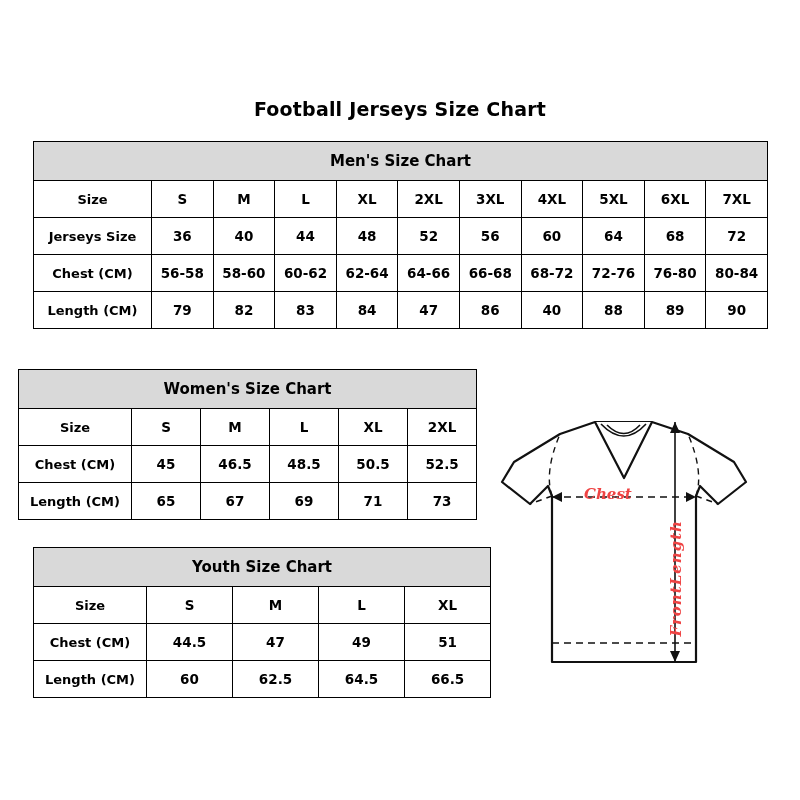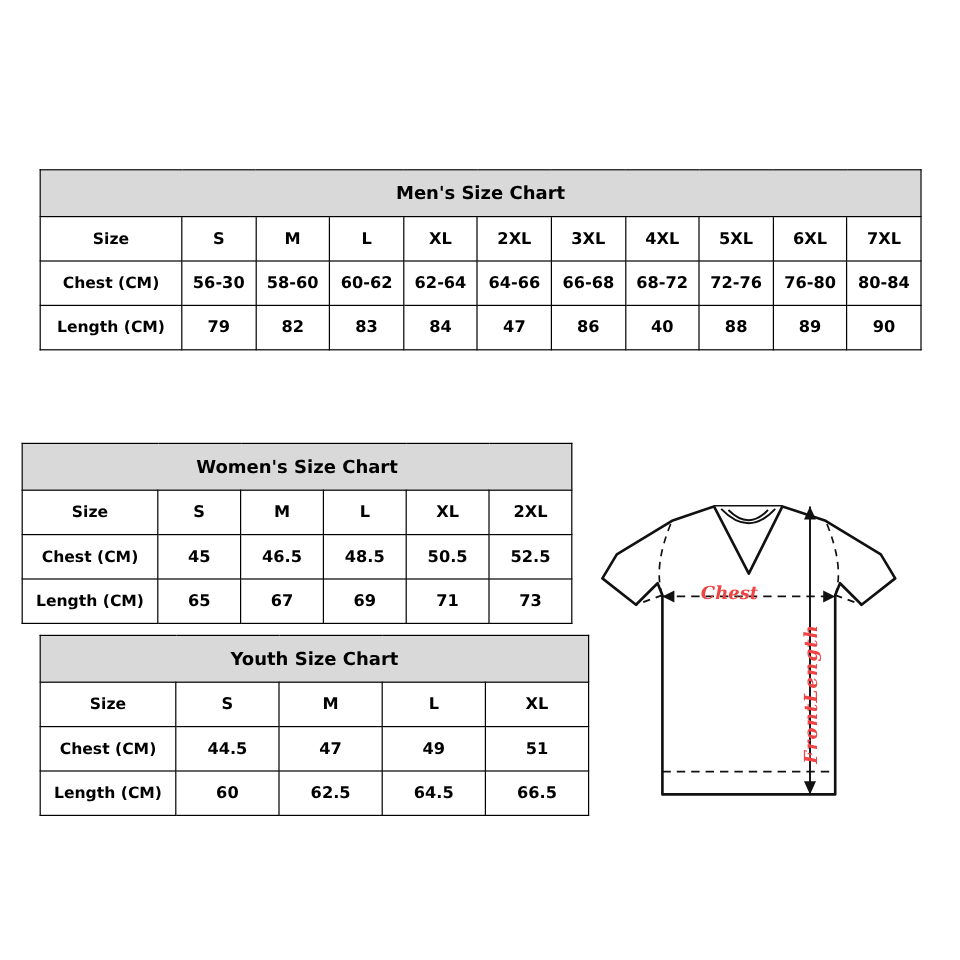--- a/index.html
+++ b/index.html
@@ -80,21 +80,21 @@
     width: 458px;
   }
   #womens-table-wrap table { width: 458px; }
   #womens-table-wrap col.c0 { width: 113px; }
   #womens-table-wrap col.cx { width: 69px; }
 
   
   #youth-table-wrap {
     position: absolute;
     left: 33px;
-    top: 529px;
+    top: 547px;
     width: 458px;
   }
   #youth-table-wrap table { width: 458px; }
   #youth-table-wrap col.c0 { width: 113px; }
   #youth-table-wrap col.cx { width: 86px; }
 
   
   #shirt-diagram {
     position: absolute;
     left: 500px;
@@ -120,20 +120,21 @@
     writing-mode: vertical-rl;
     transform: rotate(180deg);
     letter-spacing: 1px;
   }
 </style>
 </head>
 <body>
 
 <div class="page">
 
+  <div class="chart-title">Football Jerseys Size Chart</div>
 
   <div id="mens-table-wrap">
     <table class="size-table">
       <colgroup>
         <col class="c0">
           <col class="cx">
           <col class="cx">
           <col class="cx">
           <col class="cx">
           <col class="cx">
@@ -156,22 +157,35 @@
           <td>L</td>
           <td>XL</td>
           <td>2XL</td>
           <td>3XL</td>
           <td>4XL</td>
           <td>5XL</td>
           <td>6XL</td>
           <td>7XL</td>
         </tr>
         <tr>
+          <td class="label-cell">Jerseys Size</td>
+          <td>36</td>
+          <td>40</td>
+          <td>44</td>
+          <td>48</td>
+          <td>52</td>
+          <td>56</td>
+          <td>60</td>
+          <td>64</td>
+          <td>68</td>
+          <td>72</td>
+        </tr>
+        <tr>
           <td class="label-cell">Chest (CM)</td>
-          <td>56-30</td>
+          <td>56-58</td>
           <td>58-60</td>
           <td>60-62</td>
           <td>62-64</td>
           <td>64-66</td>
           <td>66-68</td>
           <td>68-72</td>
           <td>72-76</td>
           <td>76-80</td>
           <td>80-84</td>
         </tr>

